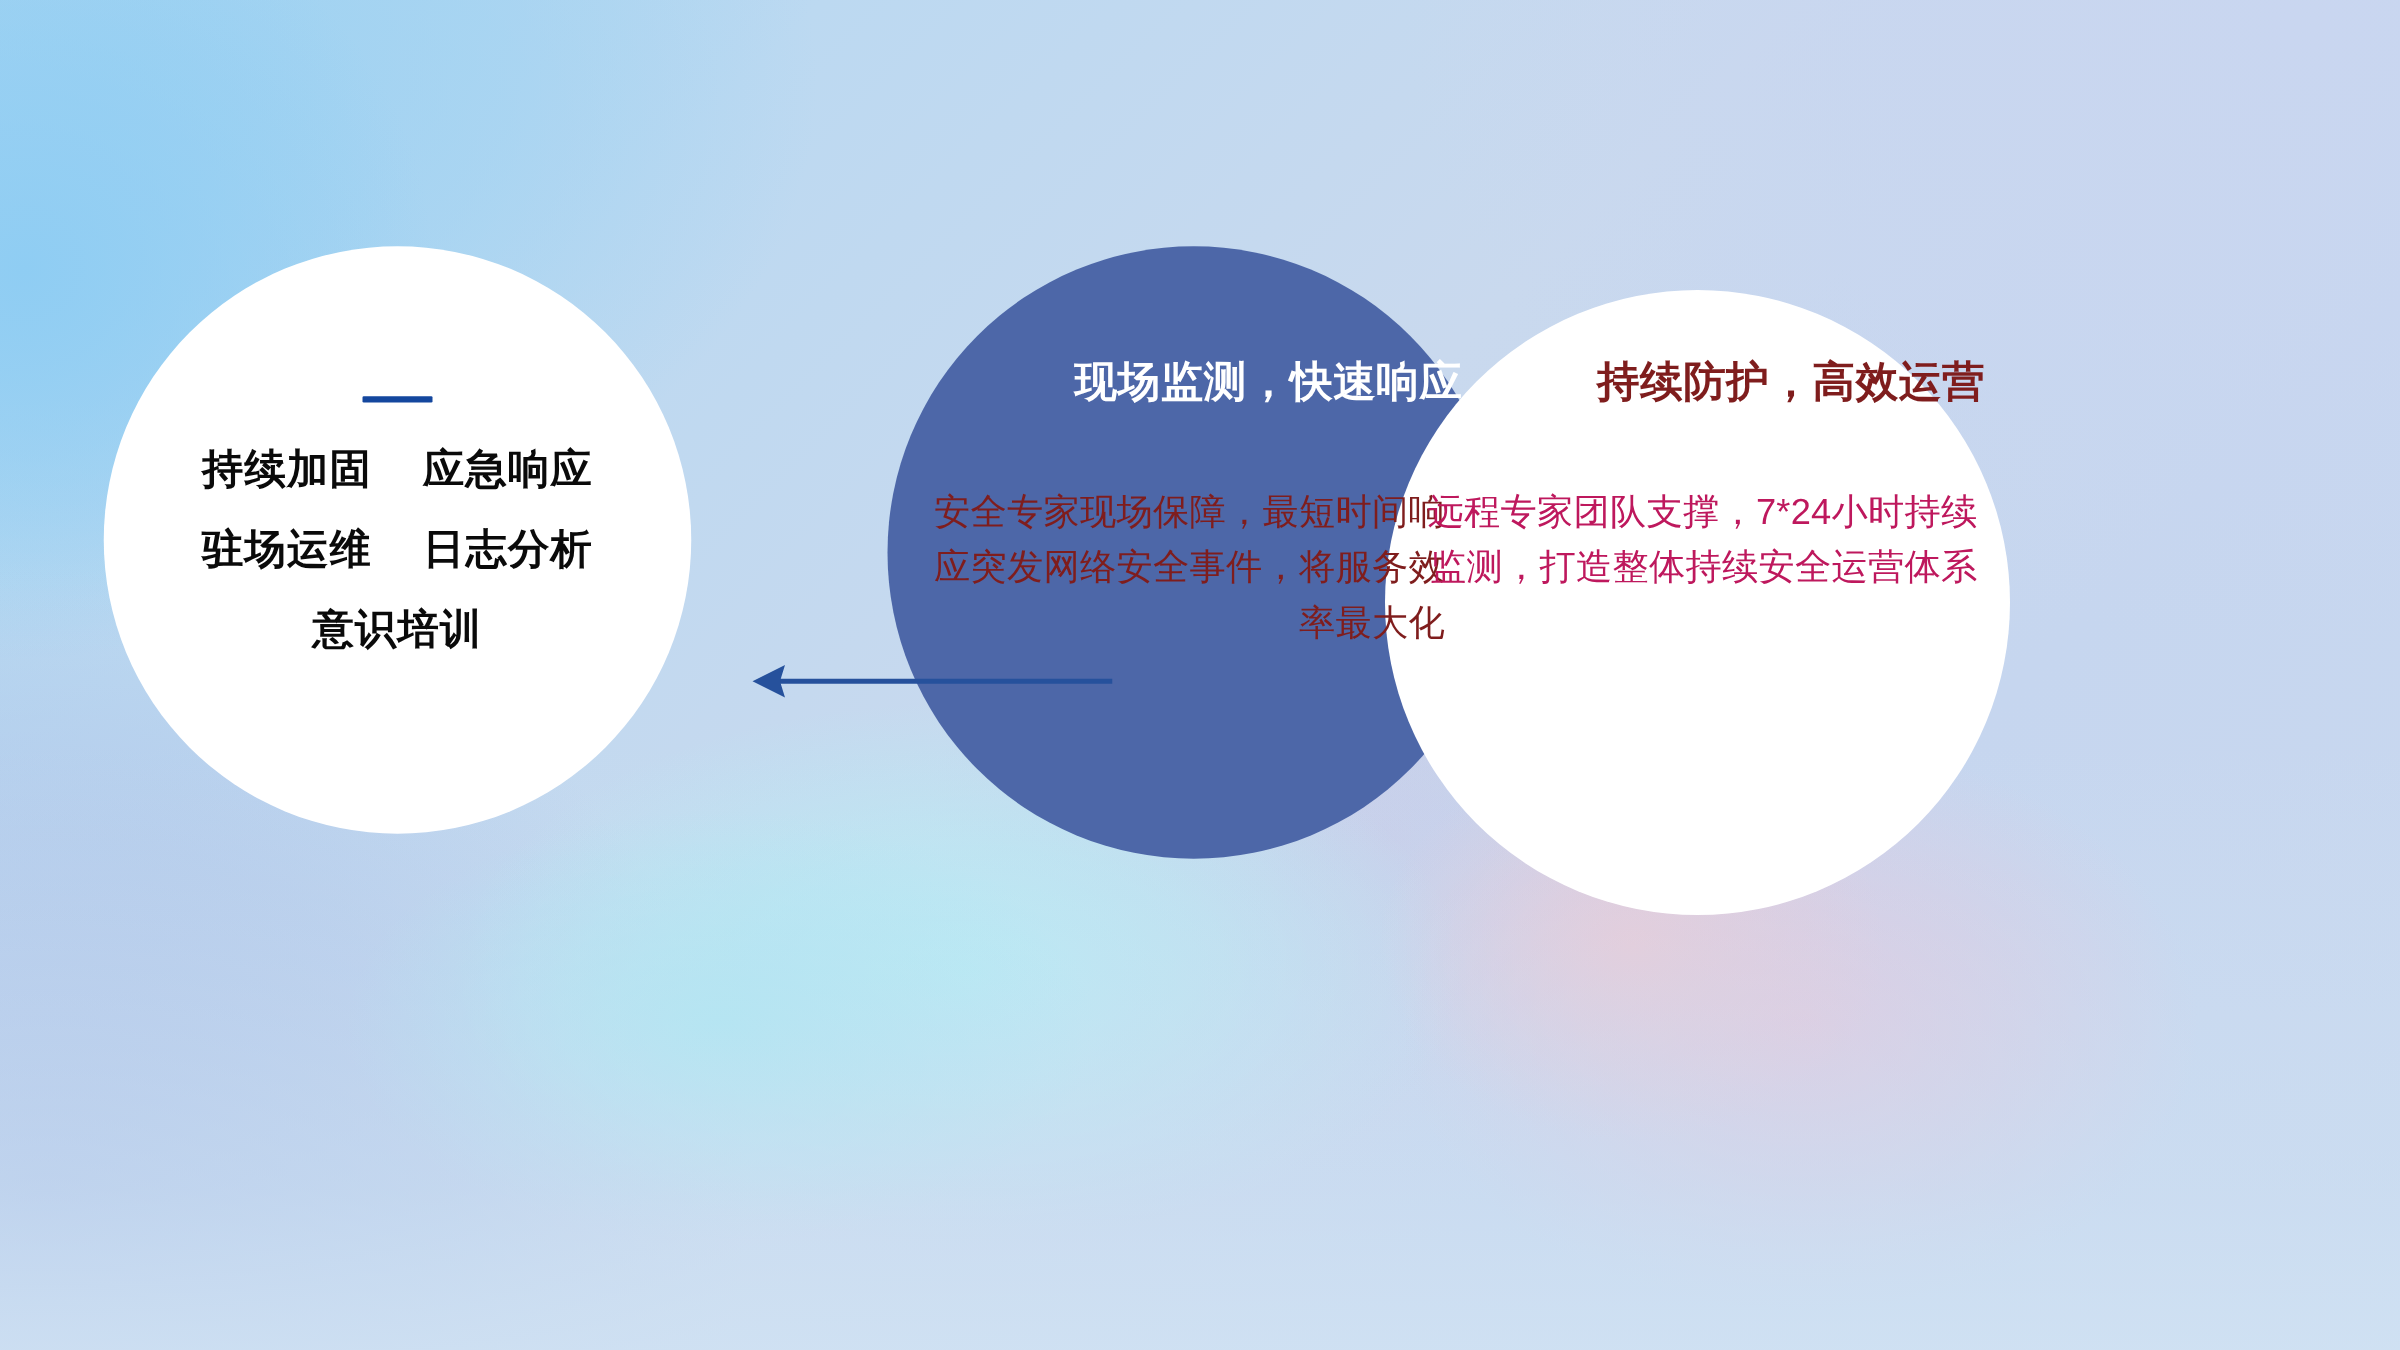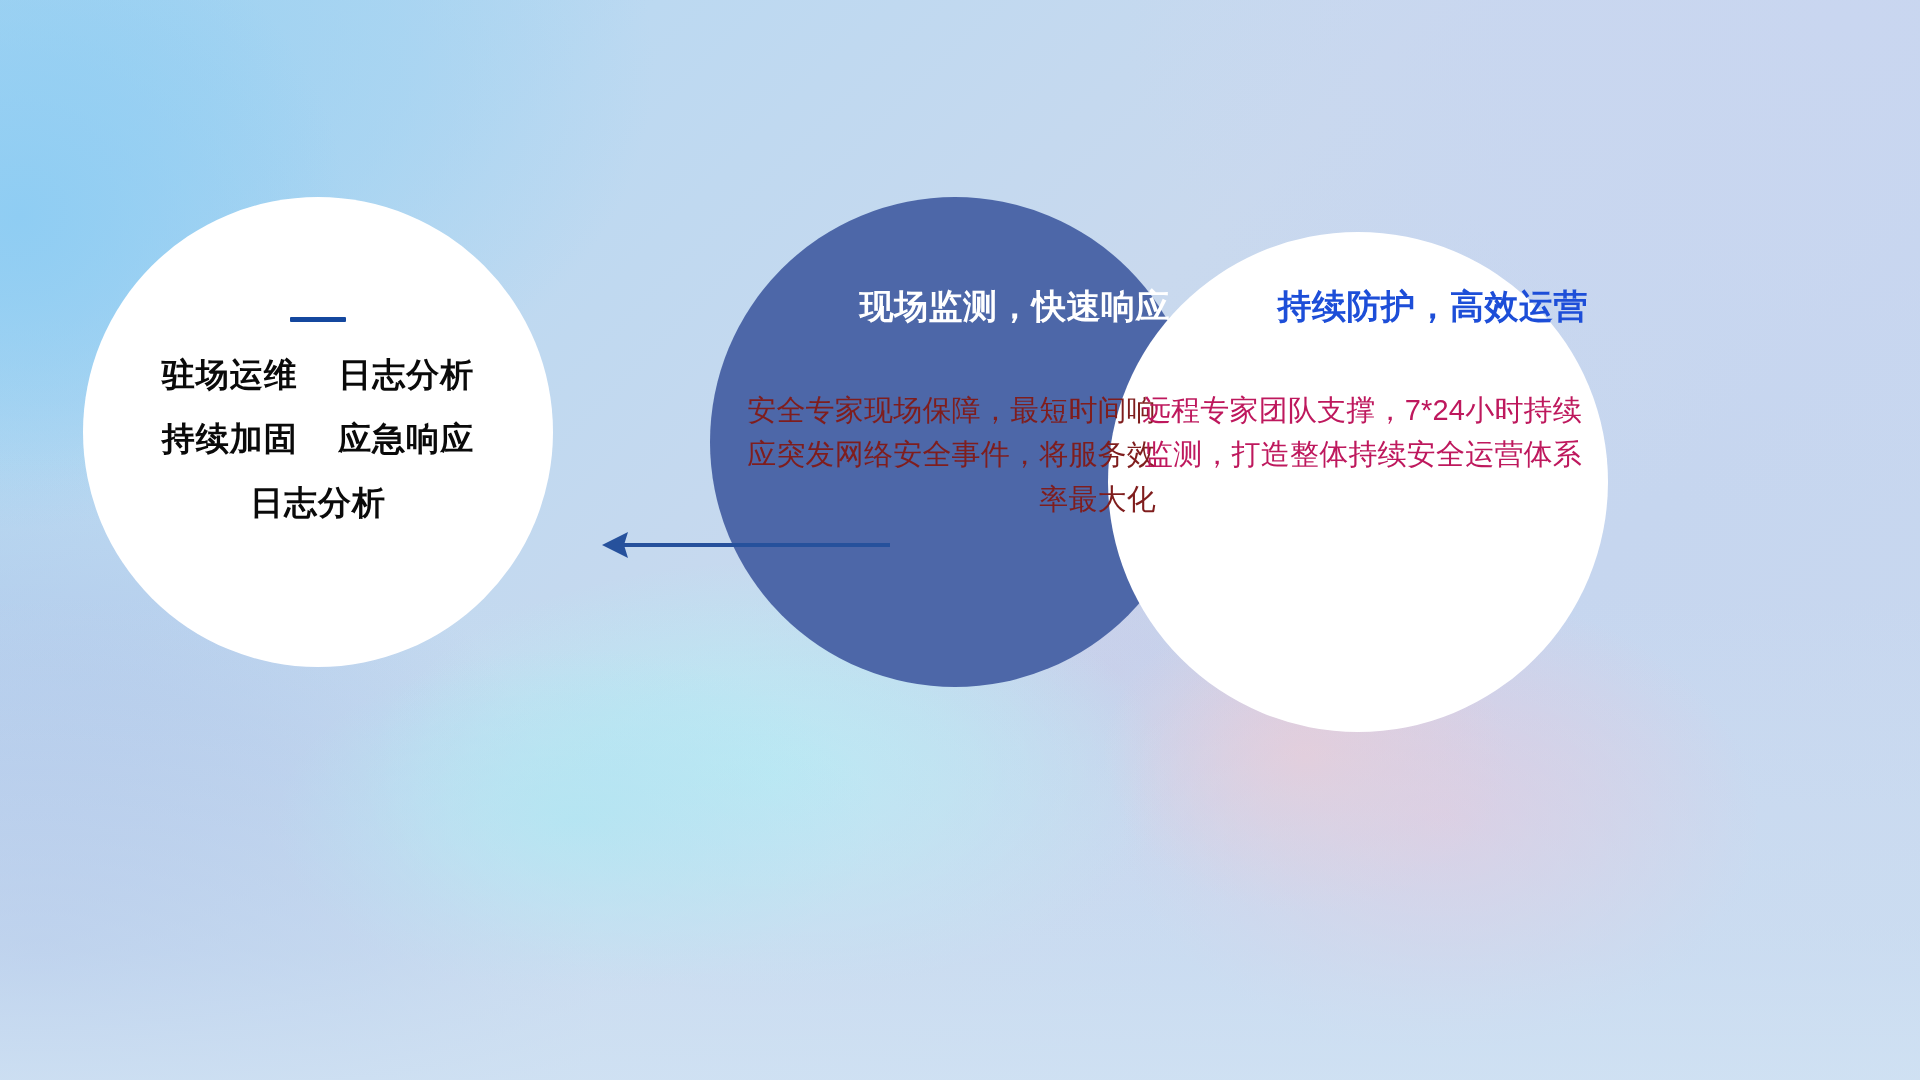--- a/index.html
+++ b/index.html
@@ -152,21 +152,21 @@
   }
 
   #right-text {
     left: 1128px;
     top: 288px;
     width: 460px;
   }
   #right-title {
     font-size: 34px;
     font-weight: bold;
-    color: #1d4ed8;
+    color: #7f1d1d;
     letter-spacing: 0.5px;
     line-height: 1.1;
     white-space: nowrap;
   }
   #right-body {
     margin-top: 63px;
     font-size: 29px;
     color: #be185d;
     line-height: 1.52;
     letter-spacing: 0.2px;
@@ -195,23 +195,23 @@
   <div class="bg-layer bg-bl"></div>
   <div class="bg-layer bg-mid-violet"></div>
   <div class="bg-layer bg-cyan"></div>
   <div class="bg-layer bg-cyan2"></div>
   <div class="bg-layer bg-pink"></div>
   <div class="bg-layer bg-pink2"></div>
   <div class="bg-layer bg-bottom-fade"></div>
 
   <div id="circle-left" class="circle">
     <div id="dash"></div>
+    <div class="left-line">持续加固    应急响应</div>
     <div class="left-line">驻场运维    日志分析</div>
-    <div class="left-line">持续加固    应急响应</div>
-    <div class="left-line">日志分析</div>
+    <div class="left-line">意识培训</div>
   </div>
 
   <div id="circle-mid" class="circle"></div>
 
   <div id="circle-right" class="circle"></div>
 
   <div id="mid-text" class="text-block">
     <div id="mid-title">现场监测，快速响应</div>
     <div id="mid-body">安全专家现场保障，最短时间响应突发网络安全事件，将服务效率最大化</div>
   </div>

